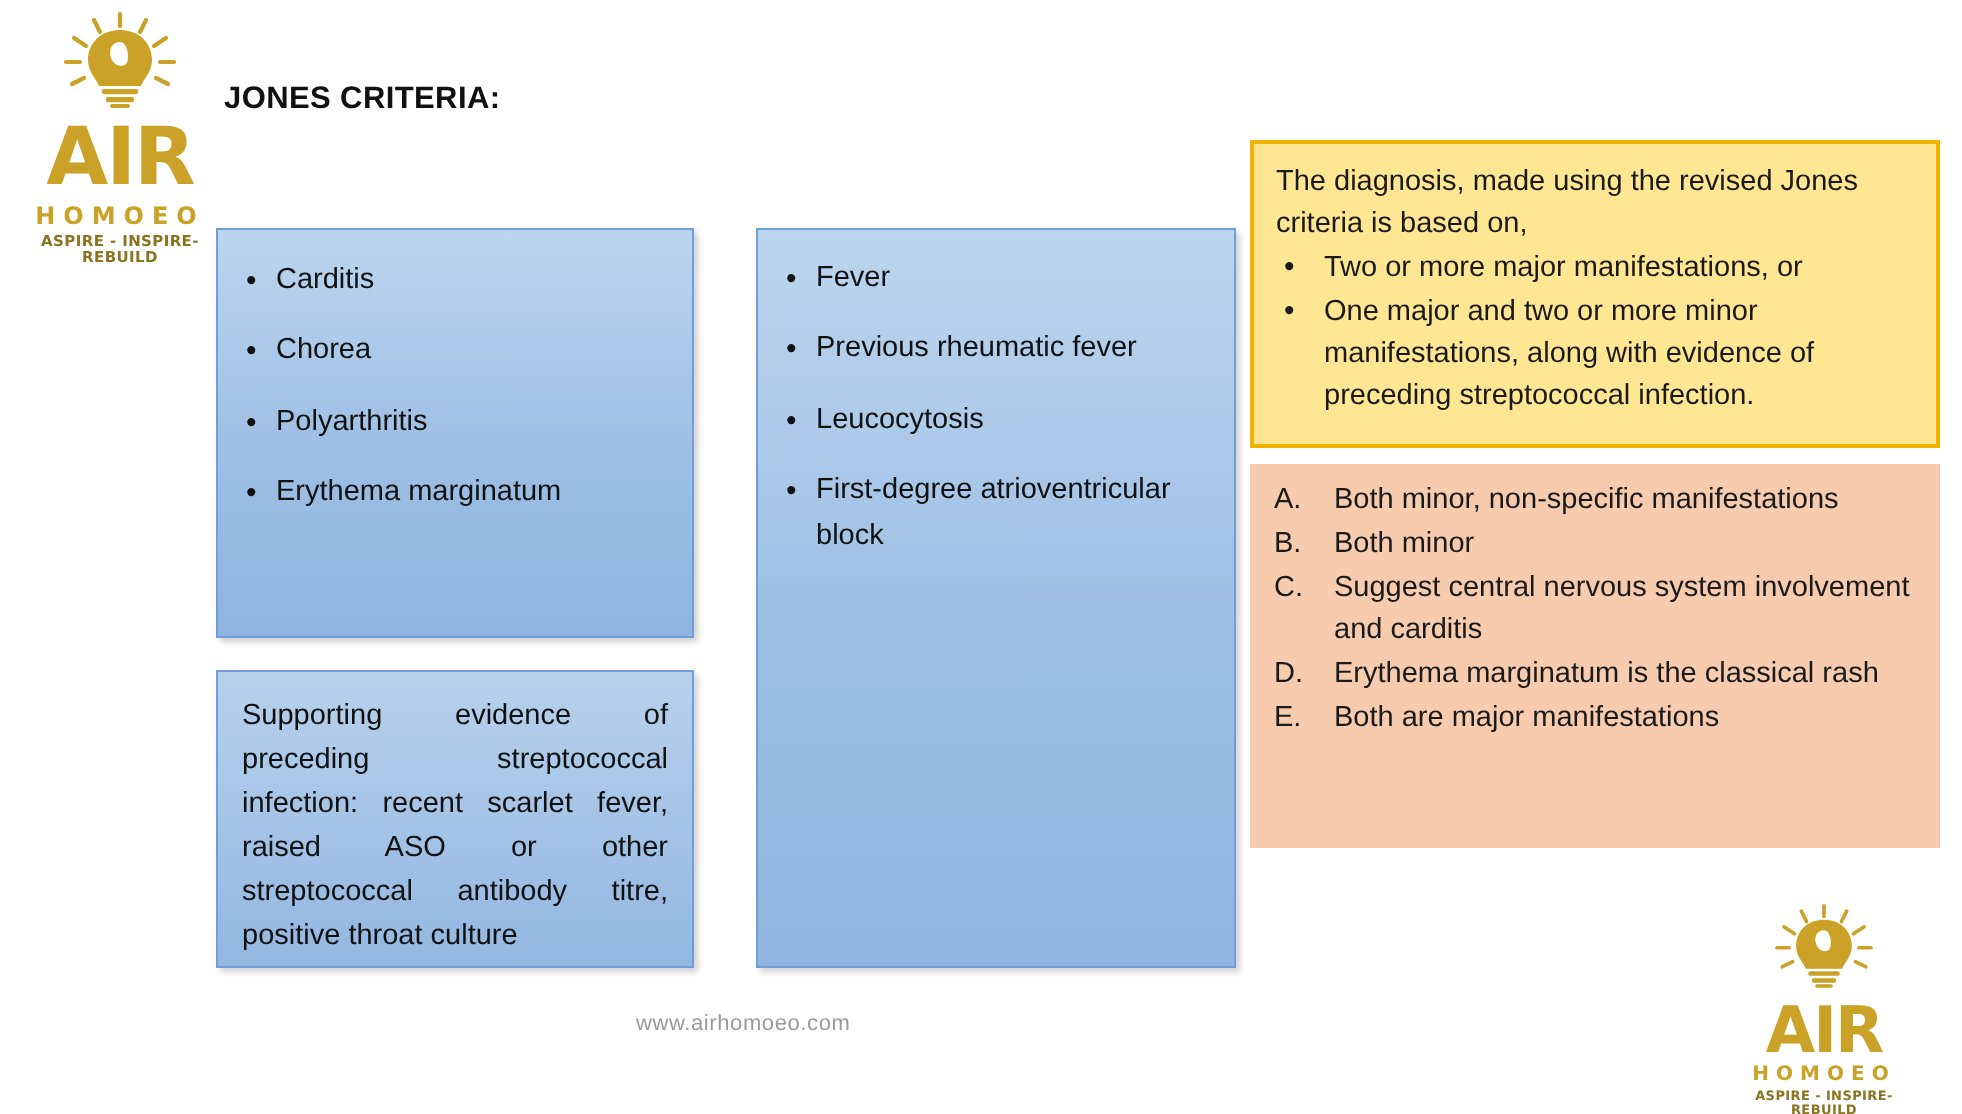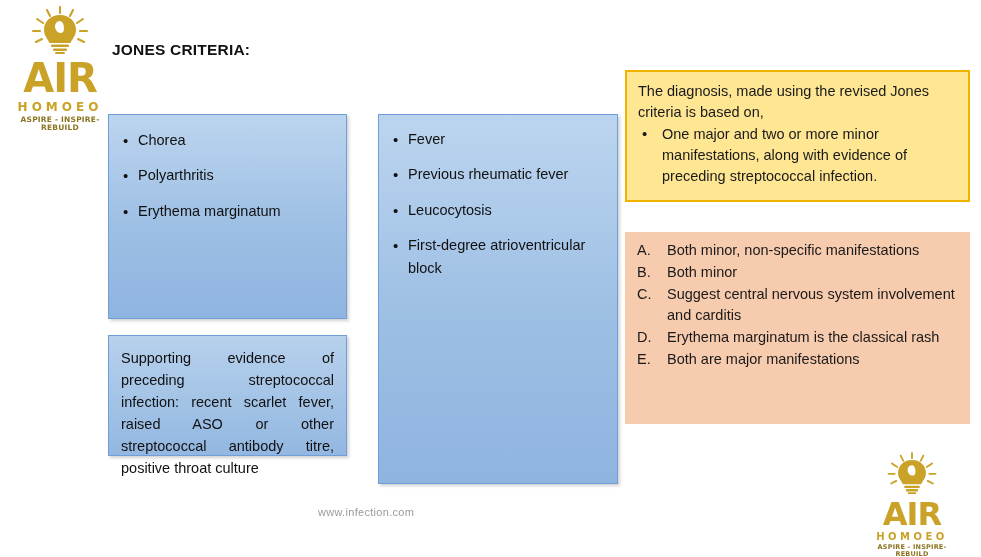--- a/index.html
+++ b/index.html
@@ -91,34 +91,34 @@
   #major-body .bullets li{margin-bottom:13px;}
 
   
   #minor-header{left:378px;top:77px;width:240px;height:37px;}
   #minor-body{left:378px;top:114px;width:240px;height:370px;}
   #minor-body .bullets{padding:13px 10px 0 14px;}
   #minor-body .bullets li{margin-bottom:13px;}
 
   
   #supporting-box{
-    left:108px;top:335px;width:239px;height:121px;
+    left:108px;top:335px;width:239px;height:149px;
     background:linear-gradient(to bottom,#b7d1ec 0%,#a3c3e6 55%,#93b7e1 100%);
   }
   #supporting-box p{
     margin:0;padding:11px 12px 0 12px;
     font-size:14.5px;color:#111;
     text-align:justify;
     line-height:1.52;
     text-justify:inter-word;
   }
 
   
   #diagnosis-box{
-    position:absolute;left:625px;top:70px;width:345px;height:132px;
+    position:absolute;left:625px;top:70px;width:345px;height:154px;
     background:#ffe693;
     border:2px solid #f0b400;
     box-sizing:border-box;
     padding:9px 10px 0 11px;
     font-size:14.5px;color:#1a1a1a;
     line-height:1.43;
   }
   #diagnosis-box .lead{margin:0;}
   #diagnosis-box ul{
     list-style:none;margin:2px 0 0 0;padding:0;
@@ -181,20 +181,21 @@
     </div>
     <div class="air">AIR</div>
     <div class="homoeo">HOMOEO</div>
     <div class="tag">ASPIRE - INSPIRE- REBUILD</div>
   </div>
 
   <div id="page-title">JONES CRITERIA:</div>
 
   <div class="panel-body" id="major-body">
     <ul class="bullets">
+      <li>Carditis</li>
       <li>Chorea</li>
       <li>Polyarthritis</li>
       <li>Erythema marginatum</li>
     </ul>
   </div>
 
   <div class="panel-body" id="supporting-box">
     <p>Supporting evidence of preceding streptococcal infection: recent scarlet fever, raised ASO or other streptococcal antibody titre, positive throat culture</p>
   </div>
 
@@ -203,20 +204,21 @@
       <li>Fever</li>
       <li>Previous rheumatic fever</li>
       <li>Leucocytosis</li>
       <li>First-degree atrioventricular block</li>
     </ul>
   </div>
 
   <div id="diagnosis-box">
     <p class="lead">The diagnosis, made using the revised Jones criteria is based on,</p>
     <ul>
+      <li>Two or more major manifestations, or</li>
       <li>One major and two or more minor manifestations, along with evidence of preceding streptococcal infection.</li>
     </ul>
   </div>
 
   <div id="options-box">
     <div class="opt">
       <span class="marker">A.</span>
       <span>Both minor, non-specific manifestations</span>
     </div>
     <div class="opt">
@@ -230,21 +232,21 @@
     <div class="opt">
       <span class="marker">D.</span>
       <span>Erythema marginatum is the classical rash</span>
     </div>
     <div class="opt">
       <span class="marker">E.</span>
       <span>Both are major manifestations</span>
     </div>
   </div>
 
-  <div id="watermark">www.infection.com</div>
+  <div id="watermark">www.airhomoeo.com</div>
 
   <div class="logo" id="logo-bottom">
     <div class="bulb-wrap">
       <svg width="54" height="42" viewBox="0 0 62 48" aria-hidden="true">
         <g stroke="#c9a227" stroke-width="2.1" stroke-linecap="round">
           <line x1="31" y1="1" x2="31" y2="7"></line>
           <line x1="18" y1="4" x2="21" y2="10"></line>
           <line x1="44" y1="4" x2="41" y2="10"></line>
           <line x1="8" y1="13" x2="14" y2="17"></line>
           <line x1="54" y1="13" x2="48" y2="17"></line>

